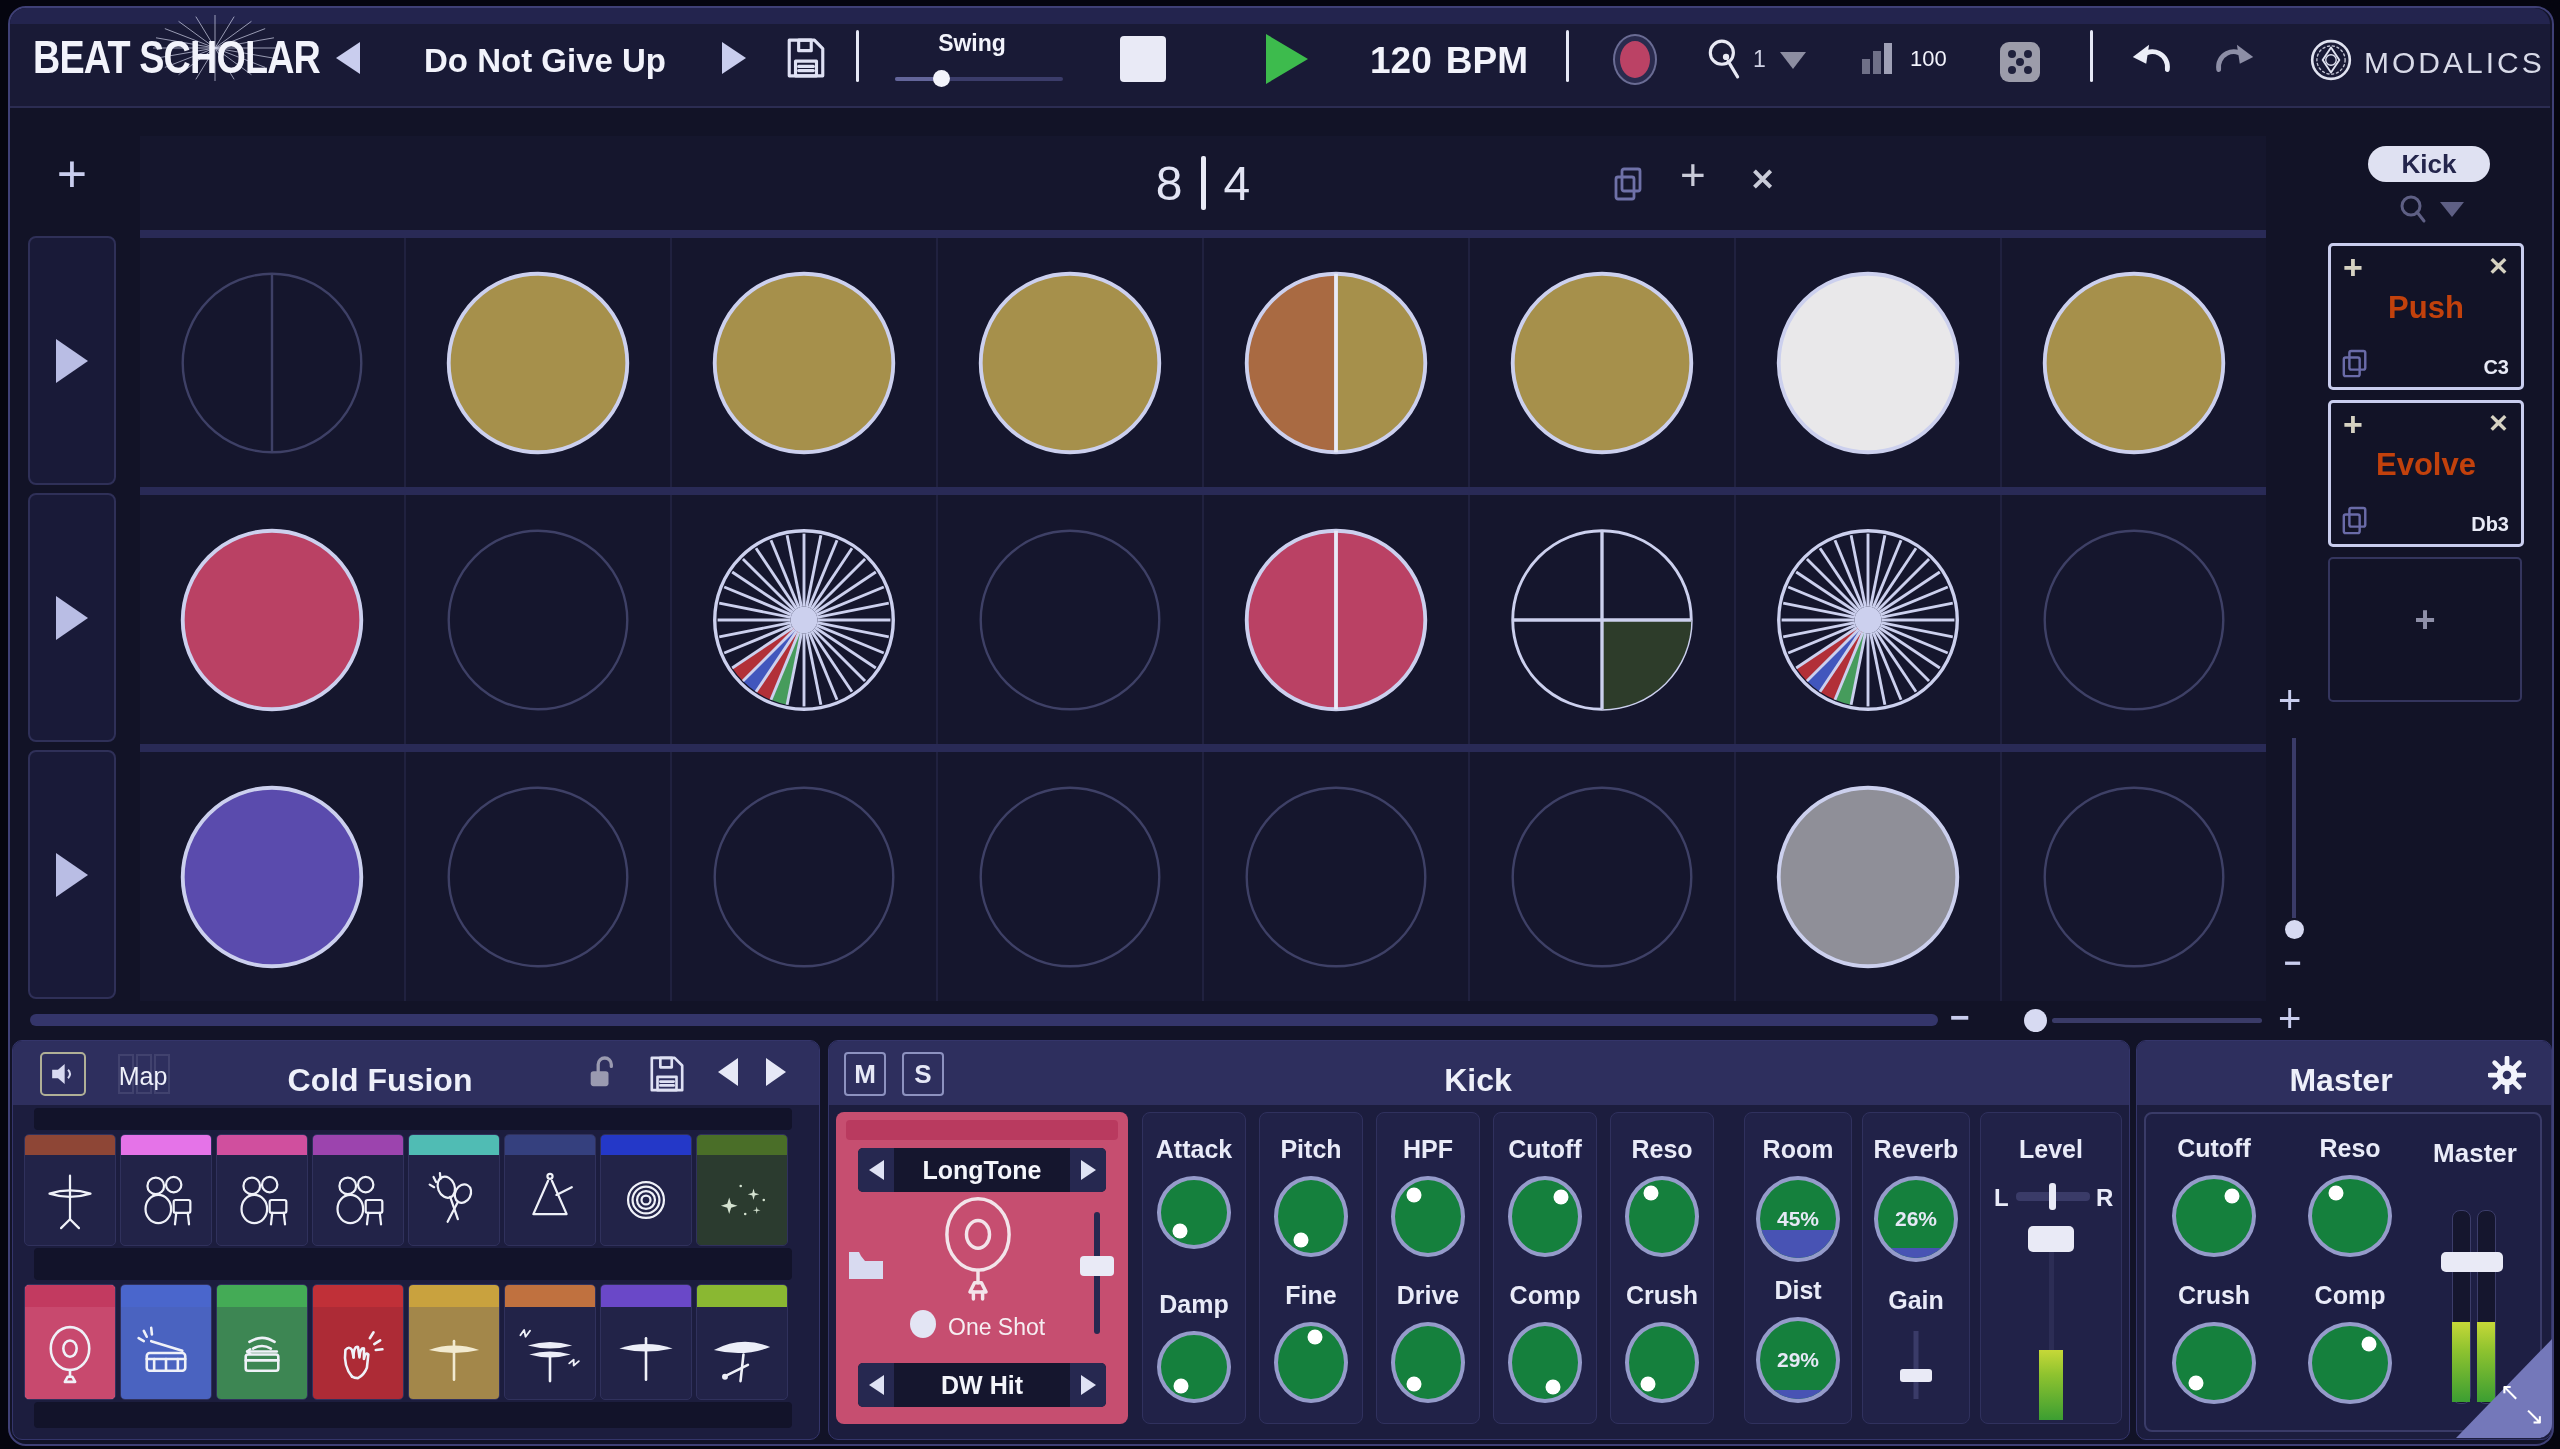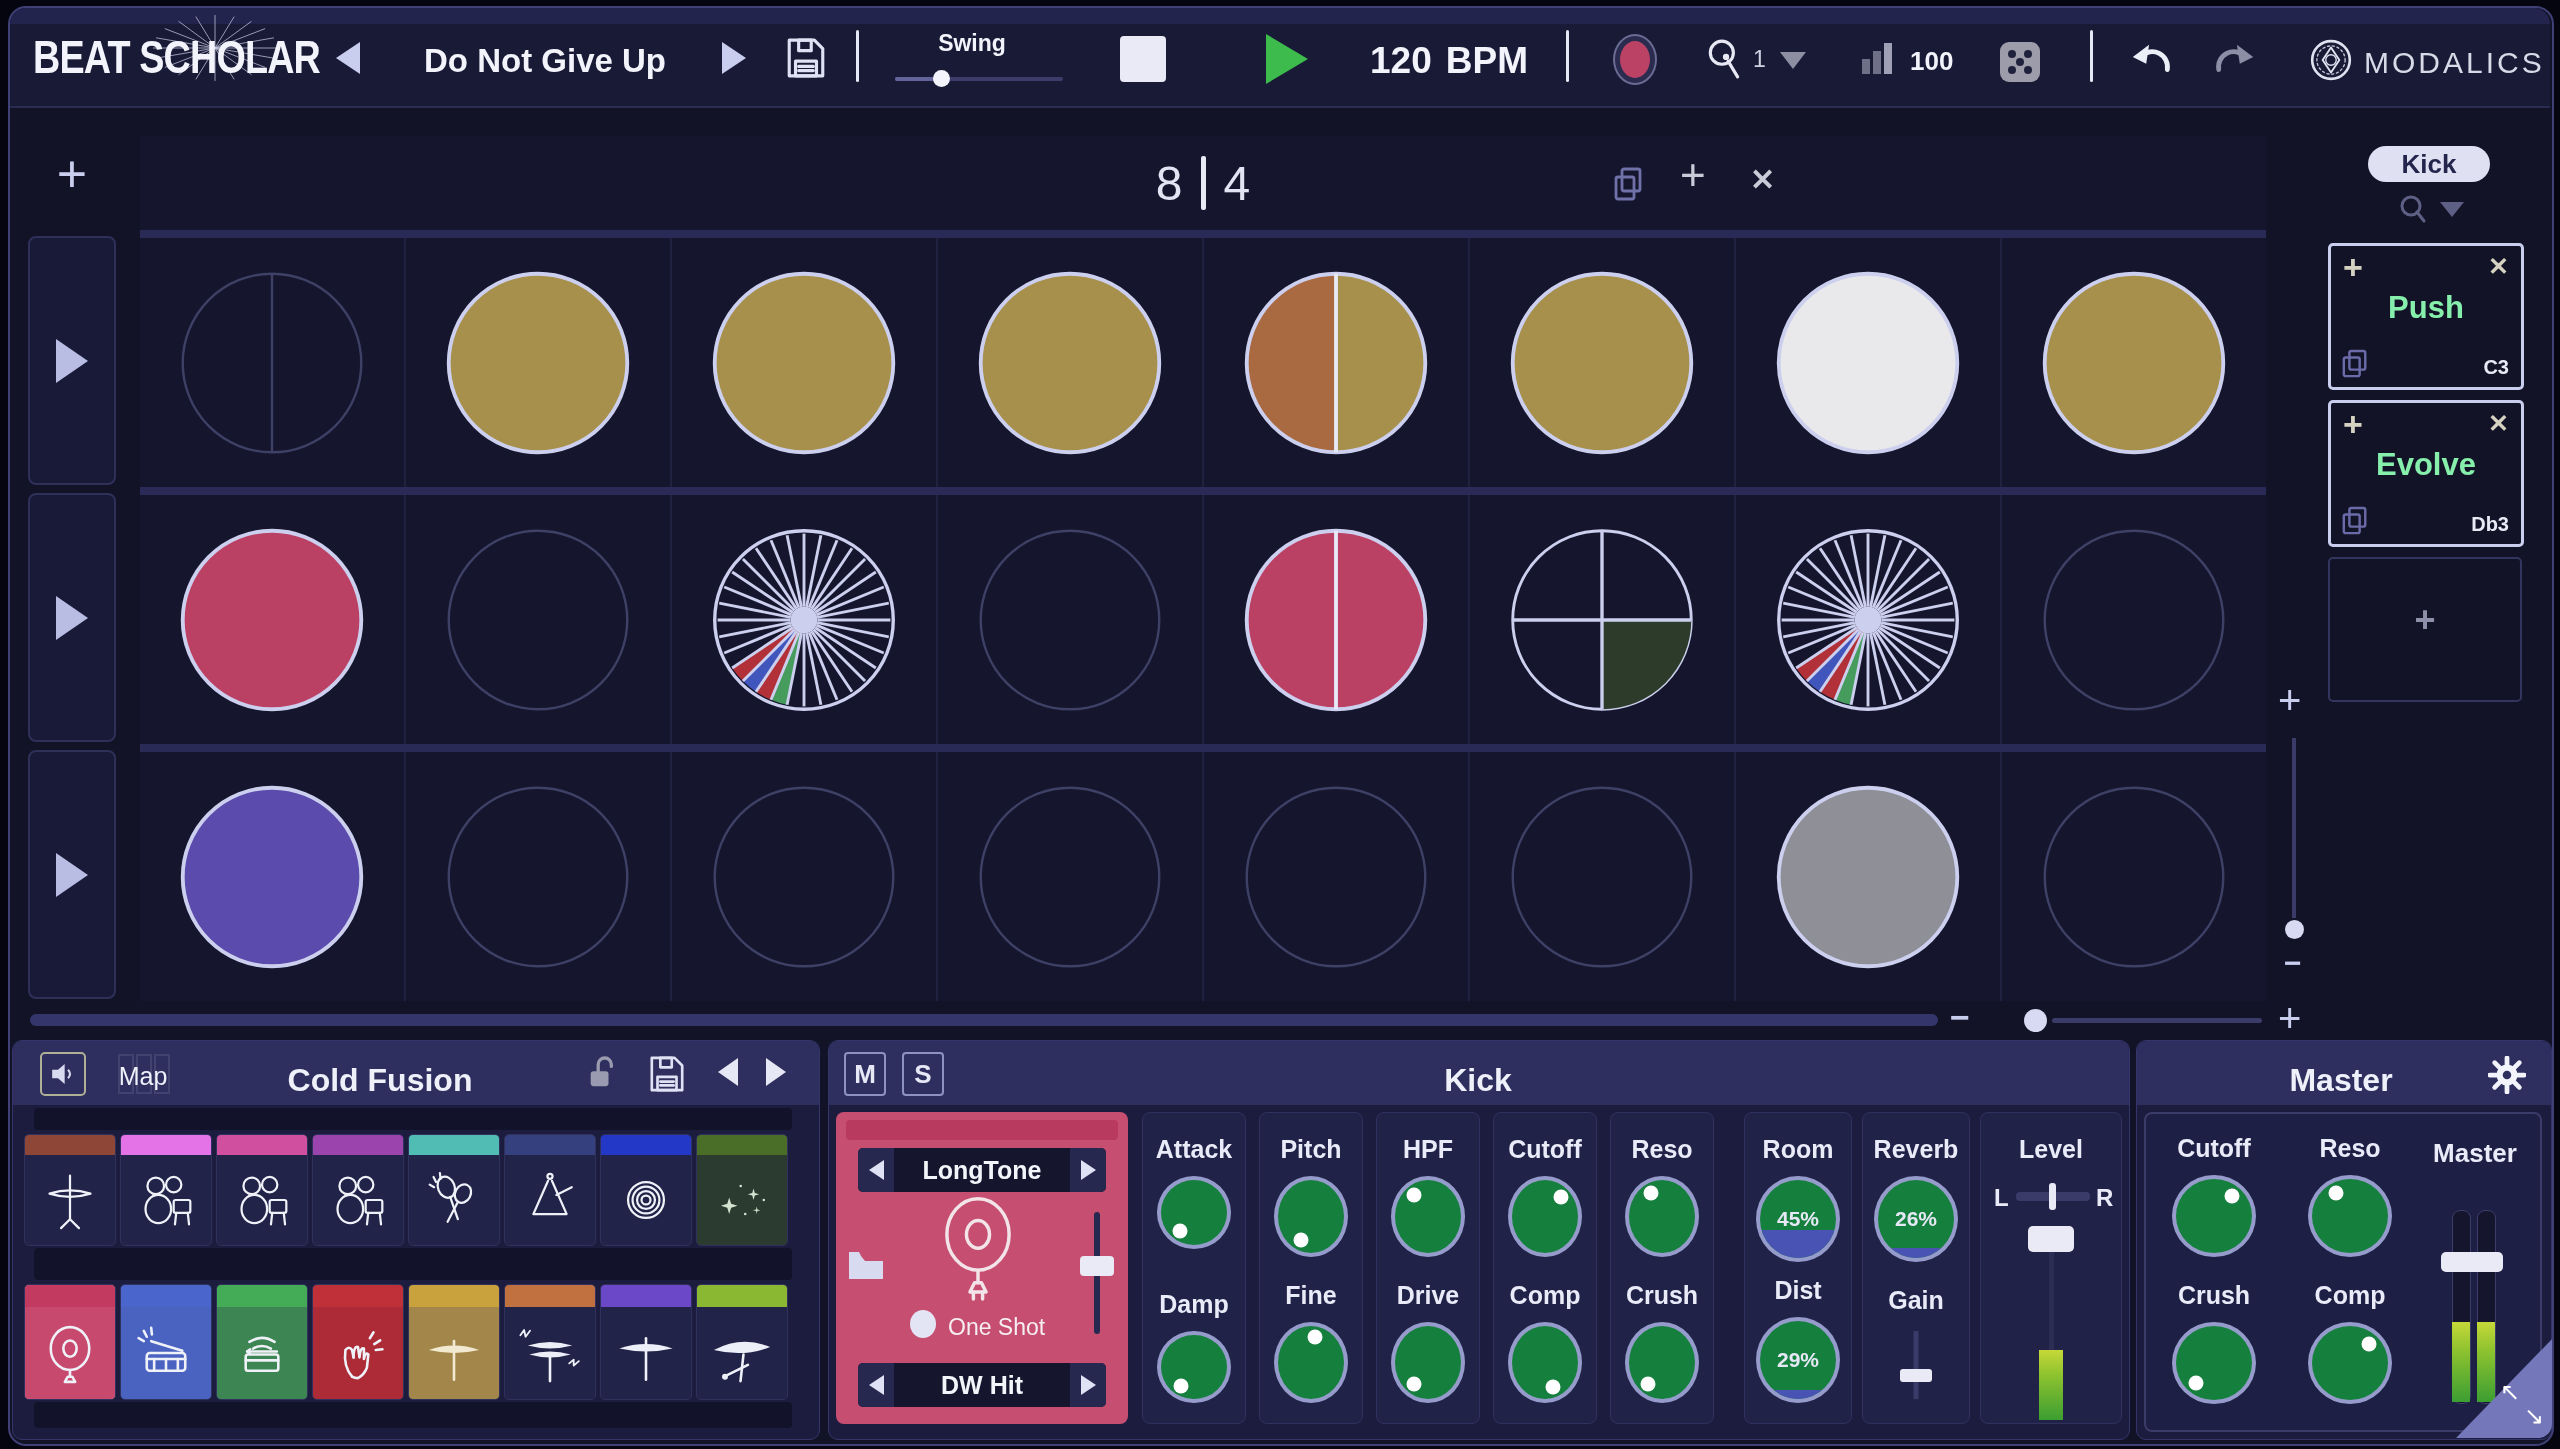--- a/index.html
+++ b/index.html
@@ -24,21 +24,21 @@
   #seq{left:140px;top:230px;width:2126px;height:771px;}
   .srow{position:relative;height:257px;display:flex;}
   .srow::before{content:"";position:absolute;left:0;top:0;right:0;height:8px;background:#292a56;}
   .scell{flex:1;display:flex;align-items:center;justify-content:center;border-left:2px solid #20213f;padding-top:8px;}
   .scell:first-child{border-left:none;}
   .rowtrig{position:absolute;left:28px;width:84px;background:#191a38;border:2px solid #2f3058;border-radius:8px;display:flex;align-items:center;justify-content:center;}
   .rowtrig .tri{width:0;height:0;border-top:22px solid transparent;border-bottom:22px solid transparent;border-left:32px solid #b9bde4;}
   .plusbtn{color:#c9cdee;font-weight:400;text-align:center;}
   
   .rp-card{left:2328px;width:190px;height:141px;border:3px solid #c9cdee;border-radius:5px;}
-  .rp-card .ct{position:absolute;left:0;right:0;top:44px;text-align:center;color:#86efac;font-size:31px;font-weight:700;}
+  .rp-card .ct{position:absolute;left:0;right:0;top:44px;text-align:center;color:#c2410c;font-size:31px;font-weight:700;}
   .rp-card .cplus{position:absolute;left:12px;top:2px;color:#d6d2c2;font-size:34px;font-weight:700;}
   .rp-card .cx{position:absolute;right:12px;top:6px;color:#d6d2c2;font-size:25px;font-weight:700;}
   .rp-card .cnote{position:absolute;right:12px;bottom:8px;color:#e8eaf6;font-size:20px;font-weight:700;}
   .rp-card .ccopy{position:absolute;left:10px;bottom:8px;color:#6a6ba8;}
   
   .bpanel{background:#1c1d3e;border:1px solid #34356a;border-radius:10px;}
   .bhead{position:absolute;left:0;top:0;right:0;height:64px;background:#2e2f5e;border-radius:9px 9px 0 0;}
   .ptitle{color:#eef0fa;font-weight:700;font-size:32px;}
   .inset{background:#12132a;border-radius:4px;}
   
@@ -135,21 +135,21 @@
       <line x1="21" y1="22" x2="30" y2="37"></line>
   </svg>
   <div class="abs" style="left:1753px;top:46px;color:#d0d2e4;font-size:23px;">1</div>
   <div class="abs" style="left:1780px;top:52px;width:0;height:0;border-left:13px solid transparent;border-right:13px solid transparent;border-top:17px solid #8d8ea2;"></div>
 
   <svg class="abs" style="left:1862px;top:42px;" width="32" height="32" viewBox="0 0 32 32">
     <rect x="0" y="17" width="8" height="15" fill="#6f7088"></rect>
       <rect x="11" y="9" width="8" height="23" fill="#6f7088"></rect>
       <rect x="22" y="1" width="8" height="31" fill="#9fa0b6"></rect>
   </svg>
-  <div class="abs toptext" style="left:1910px;top:46px;font-size:26px;font-weight:700;">100</div>
+  <div class="abs toptext" style="left:1910px;top:46px;font-size:22px;font-weight:400;">100</div>
 
   <div class="abs" style="left:2000px;top:42px;width:40px;height:40px;background:#9c9caa;border-radius:9px;">
     <i class="abs" style="left:8px;top:8px;width:8px;height:8px;border-radius:50%;background:#20213c;"></i>
     <i class="abs" style="left:24px;top:8px;width:8px;height:8px;border-radius:50%;background:#20213c;"></i>
     <i class="abs" style="left:16px;top:16px;width:8px;height:8px;border-radius:50%;background:#20213c;"></i>
     <i class="abs" style="left:8px;top:24px;width:8px;height:8px;border-radius:50%;background:#20213c;"></i>
     <i class="abs" style="left:24px;top:24px;width:8px;height:8px;border-radius:50%;background:#20213c;"></i>
   </div>
   <div class="abs tbdivider" style="left:2090px;"></div>
 

